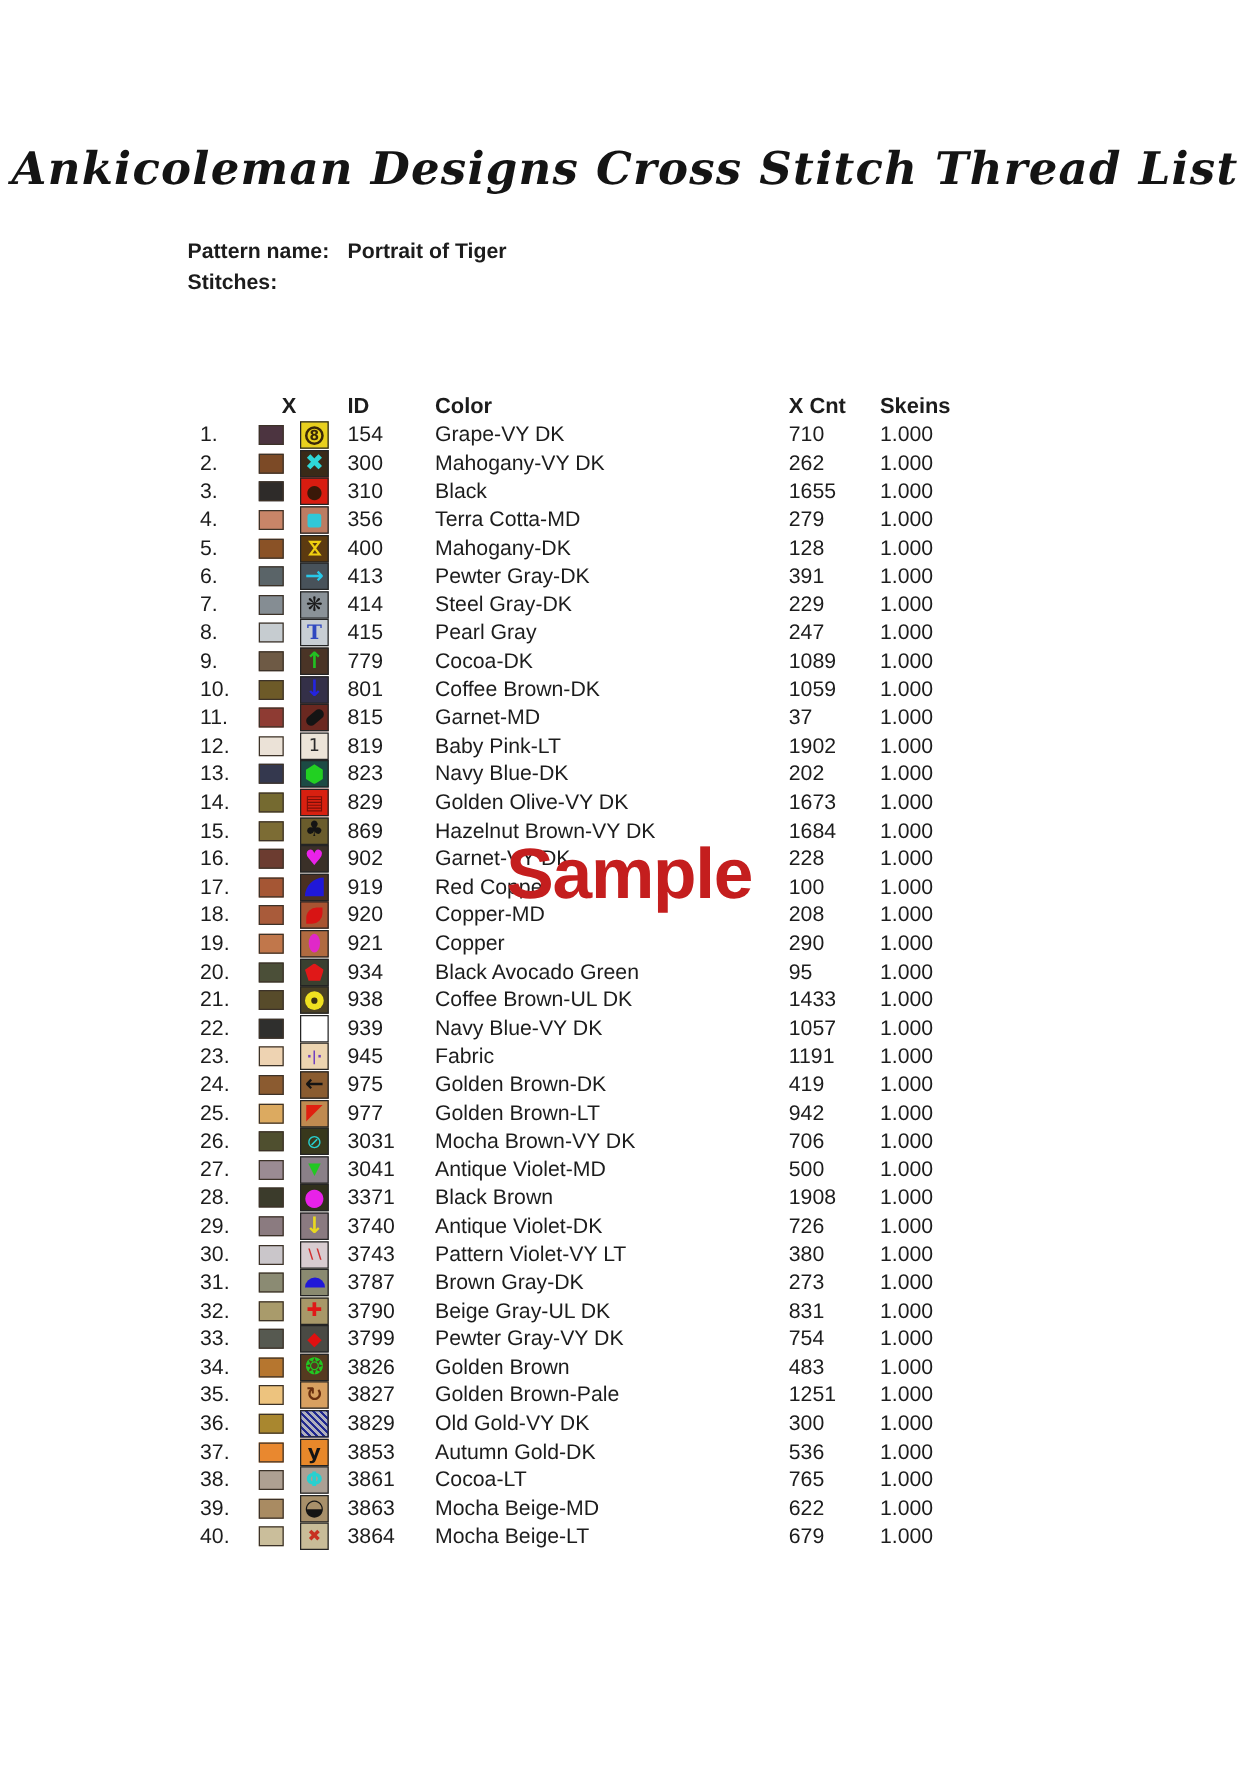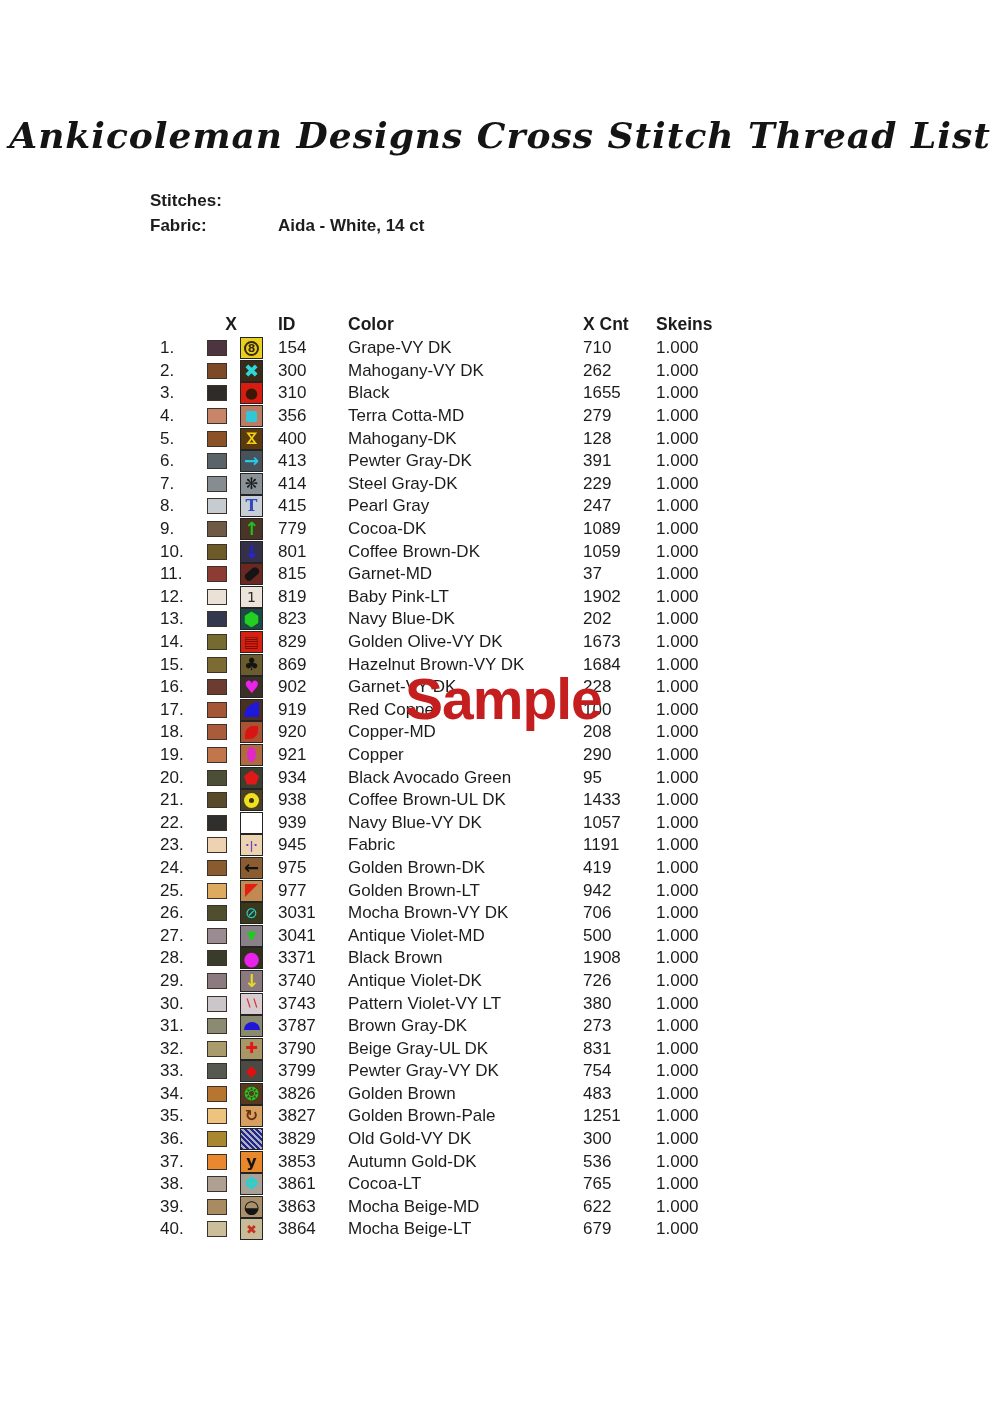--- a/index.html
+++ b/index.html
@@ -18,21 +18,21 @@
   .info-value{display:inline-block;}
   
   .thead{position:absolute;left:160px;top:313px;display:flex;font-size:17.5px;font-weight:bold;height:23px;align-items:center;}
   .tbody{position:absolute;left:160px;top:337px;}
   .trow{display:flex;height:22.6px;align-items:center;font-size:17px;}
   .c-num{width:47px;}
   .c-sw{width:33px;display:flex;align-items:center;}
   .c-sym{width:38px;display:flex;align-items:center;}
   .c-id{width:70px;}
   .c-name{width:235px;white-space:nowrap;}
-  .c-xcnt{width:73px;}
+  .c-xcnt{width:73px;margin-left:48px;}
   .c-skeins{width:70px;}
   .h-x{width:33px;text-align:right;padding-right:3px;box-sizing:border-box;}
   .h-sym-pad{width:38px;}
   .swatch{width:20px;height:16px;border:1px solid #3c3228;box-sizing:border-box;}
   .symbox{
     width:23px;height:22px;border:1px solid #242424;box-sizing:border-box;
     display:flex;align-items:center;justify-content:center;overflow:hidden;
   }
   .glyph{font-family:"DejaVu Sans",sans-serif;line-height:1;display:flex;align-items:center;justify-content:center;}
   
@@ -77,25 +77,25 @@
 </style>
 </head>
 <body>
 
 <div class="page">
 
   <div class="doc-title">Ankicoleman Designs Cross Stitch Thread List</div>
 
   <div class="info-block">
     <div class="info-line">
+      <span class="info-label">Pattern name:</span>
+      <span class="info-value">Portrait of Tiger</span>
+    </div>
+    <div class="info-line">
       <span class="info-label">Stitches:</span>
-    </div>
-    <div class="info-line">
-      <span class="info-label">Fabric:</span>
-      <span class="info-value">Aida - White, 14 ct</span>
     </div>
   </div>
 
   <div class="thead">
     <div class="c-num"></div>
     <div class="h-x">X</div>
     <div class="h-sym-pad"></div>
     <div class="c-id">ID</div>
     <div class="c-name">Color</div>
     <div class="c-xcnt">X Cnt</div>

